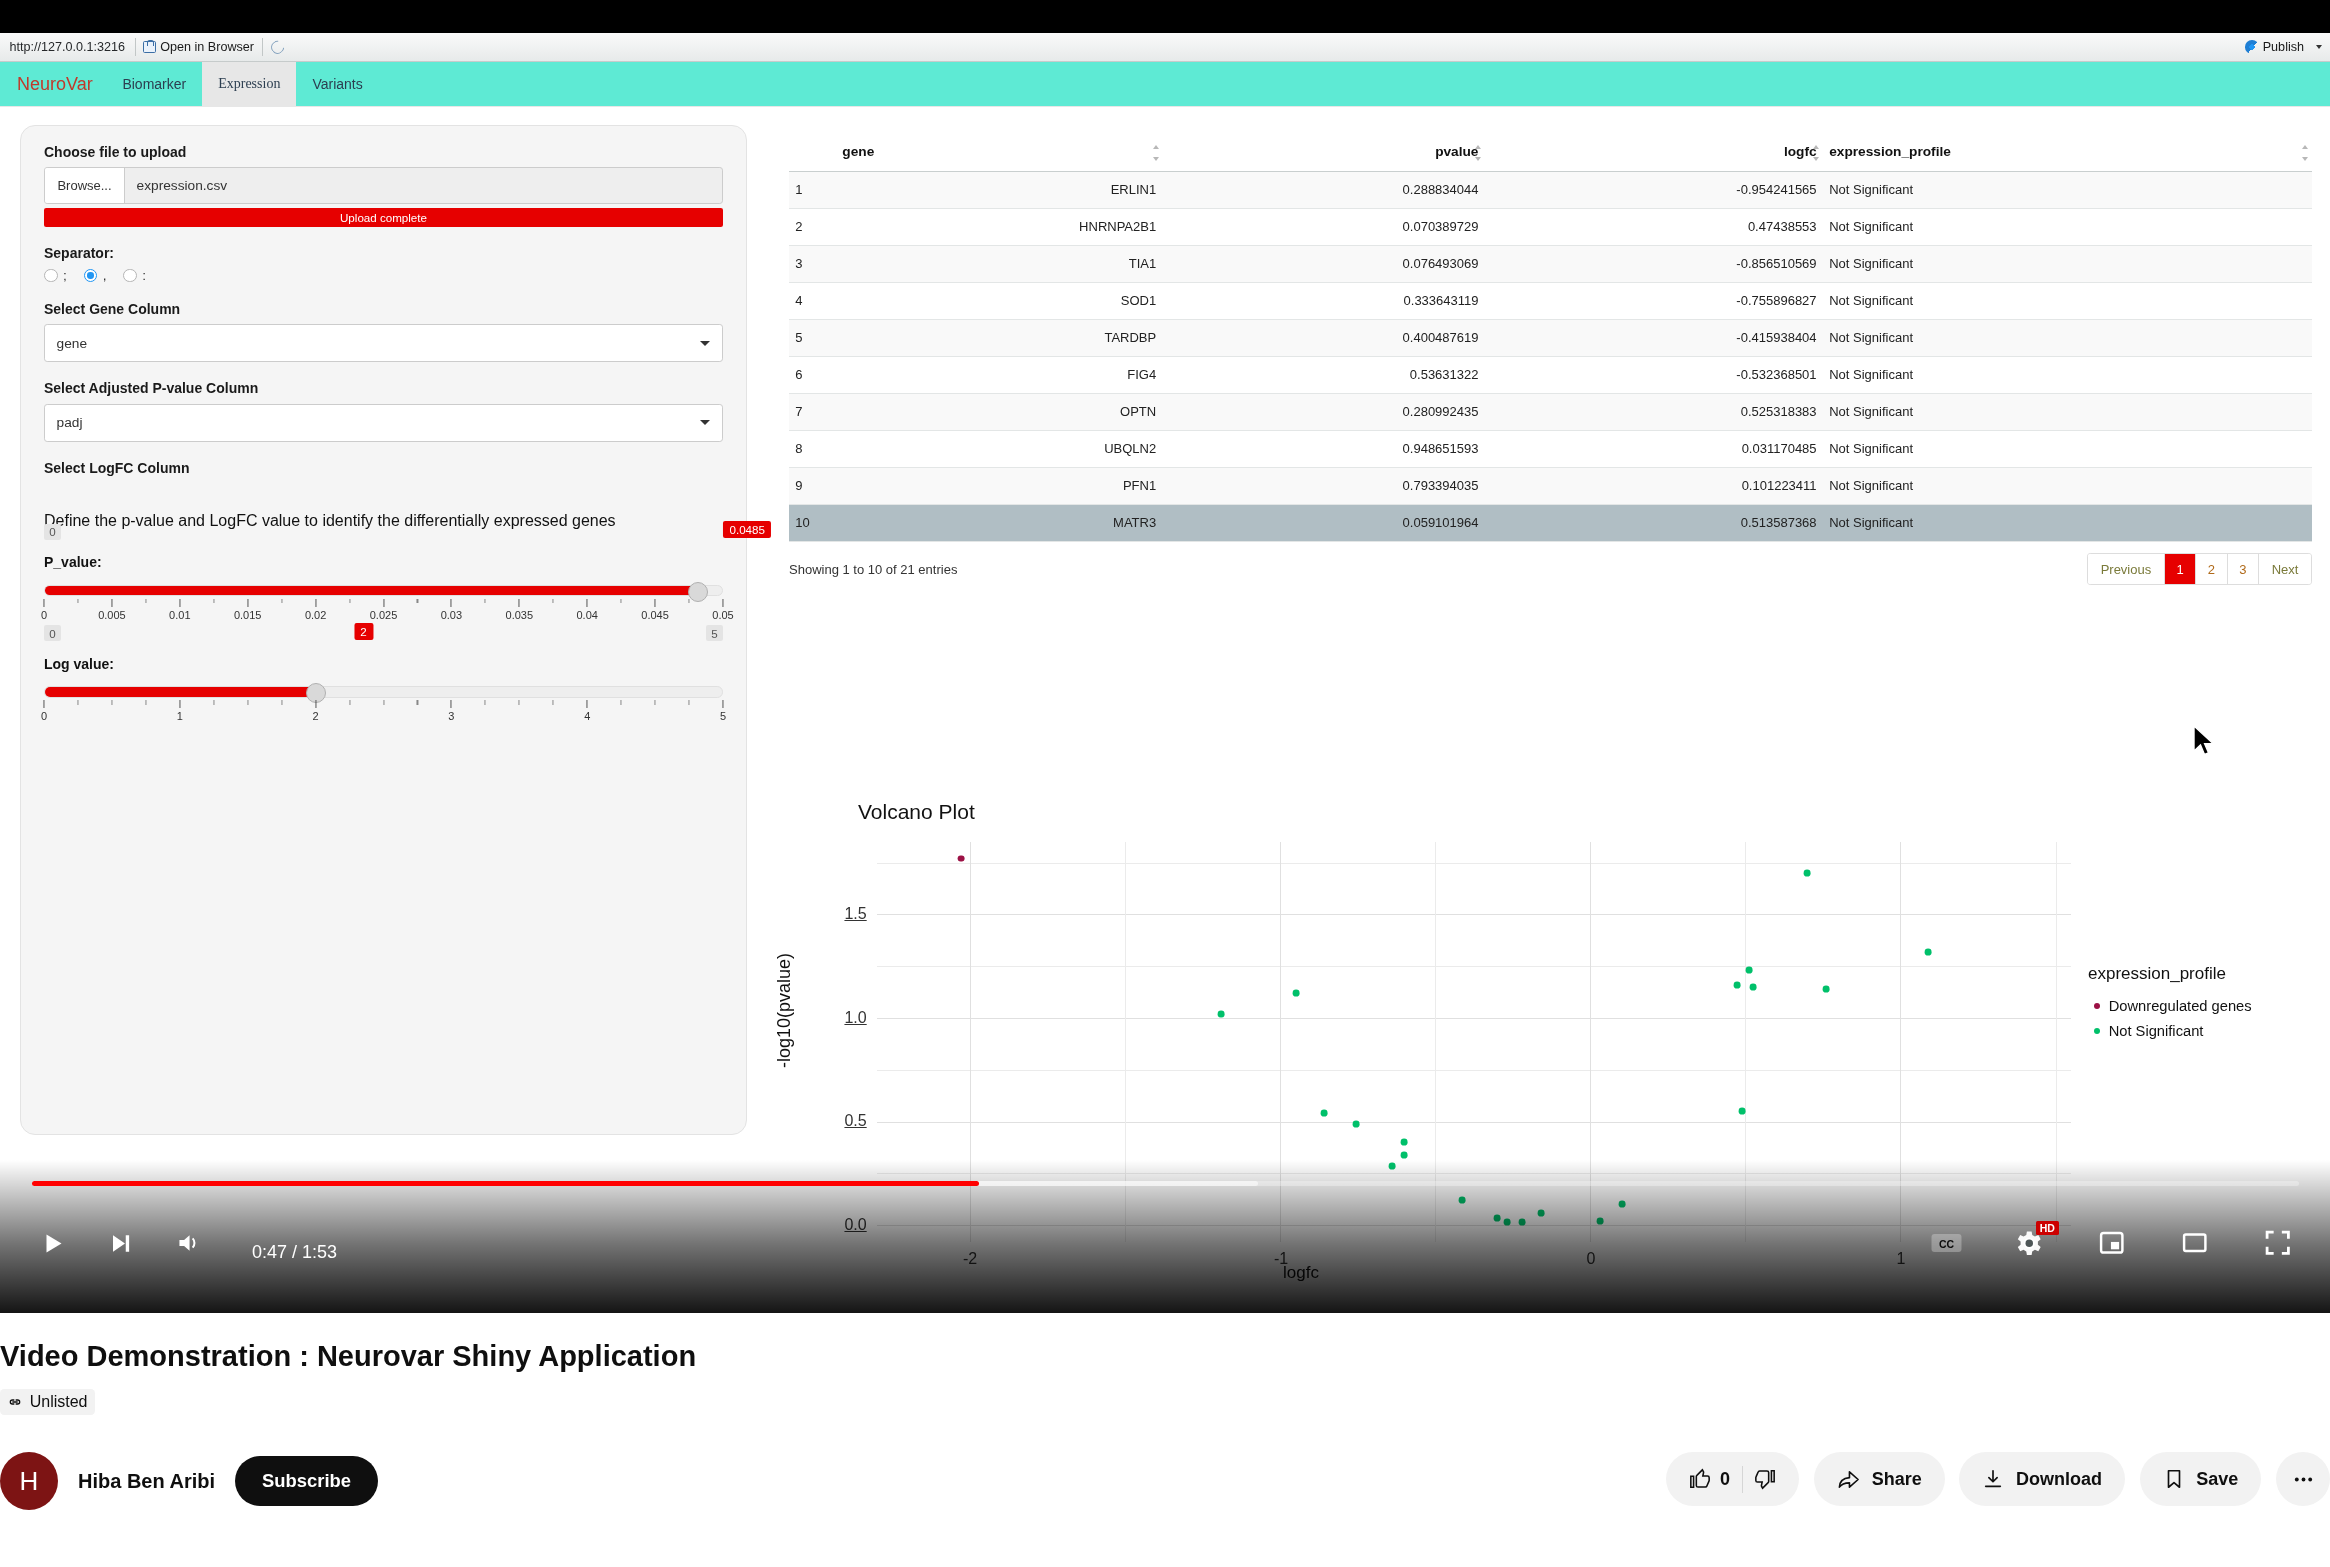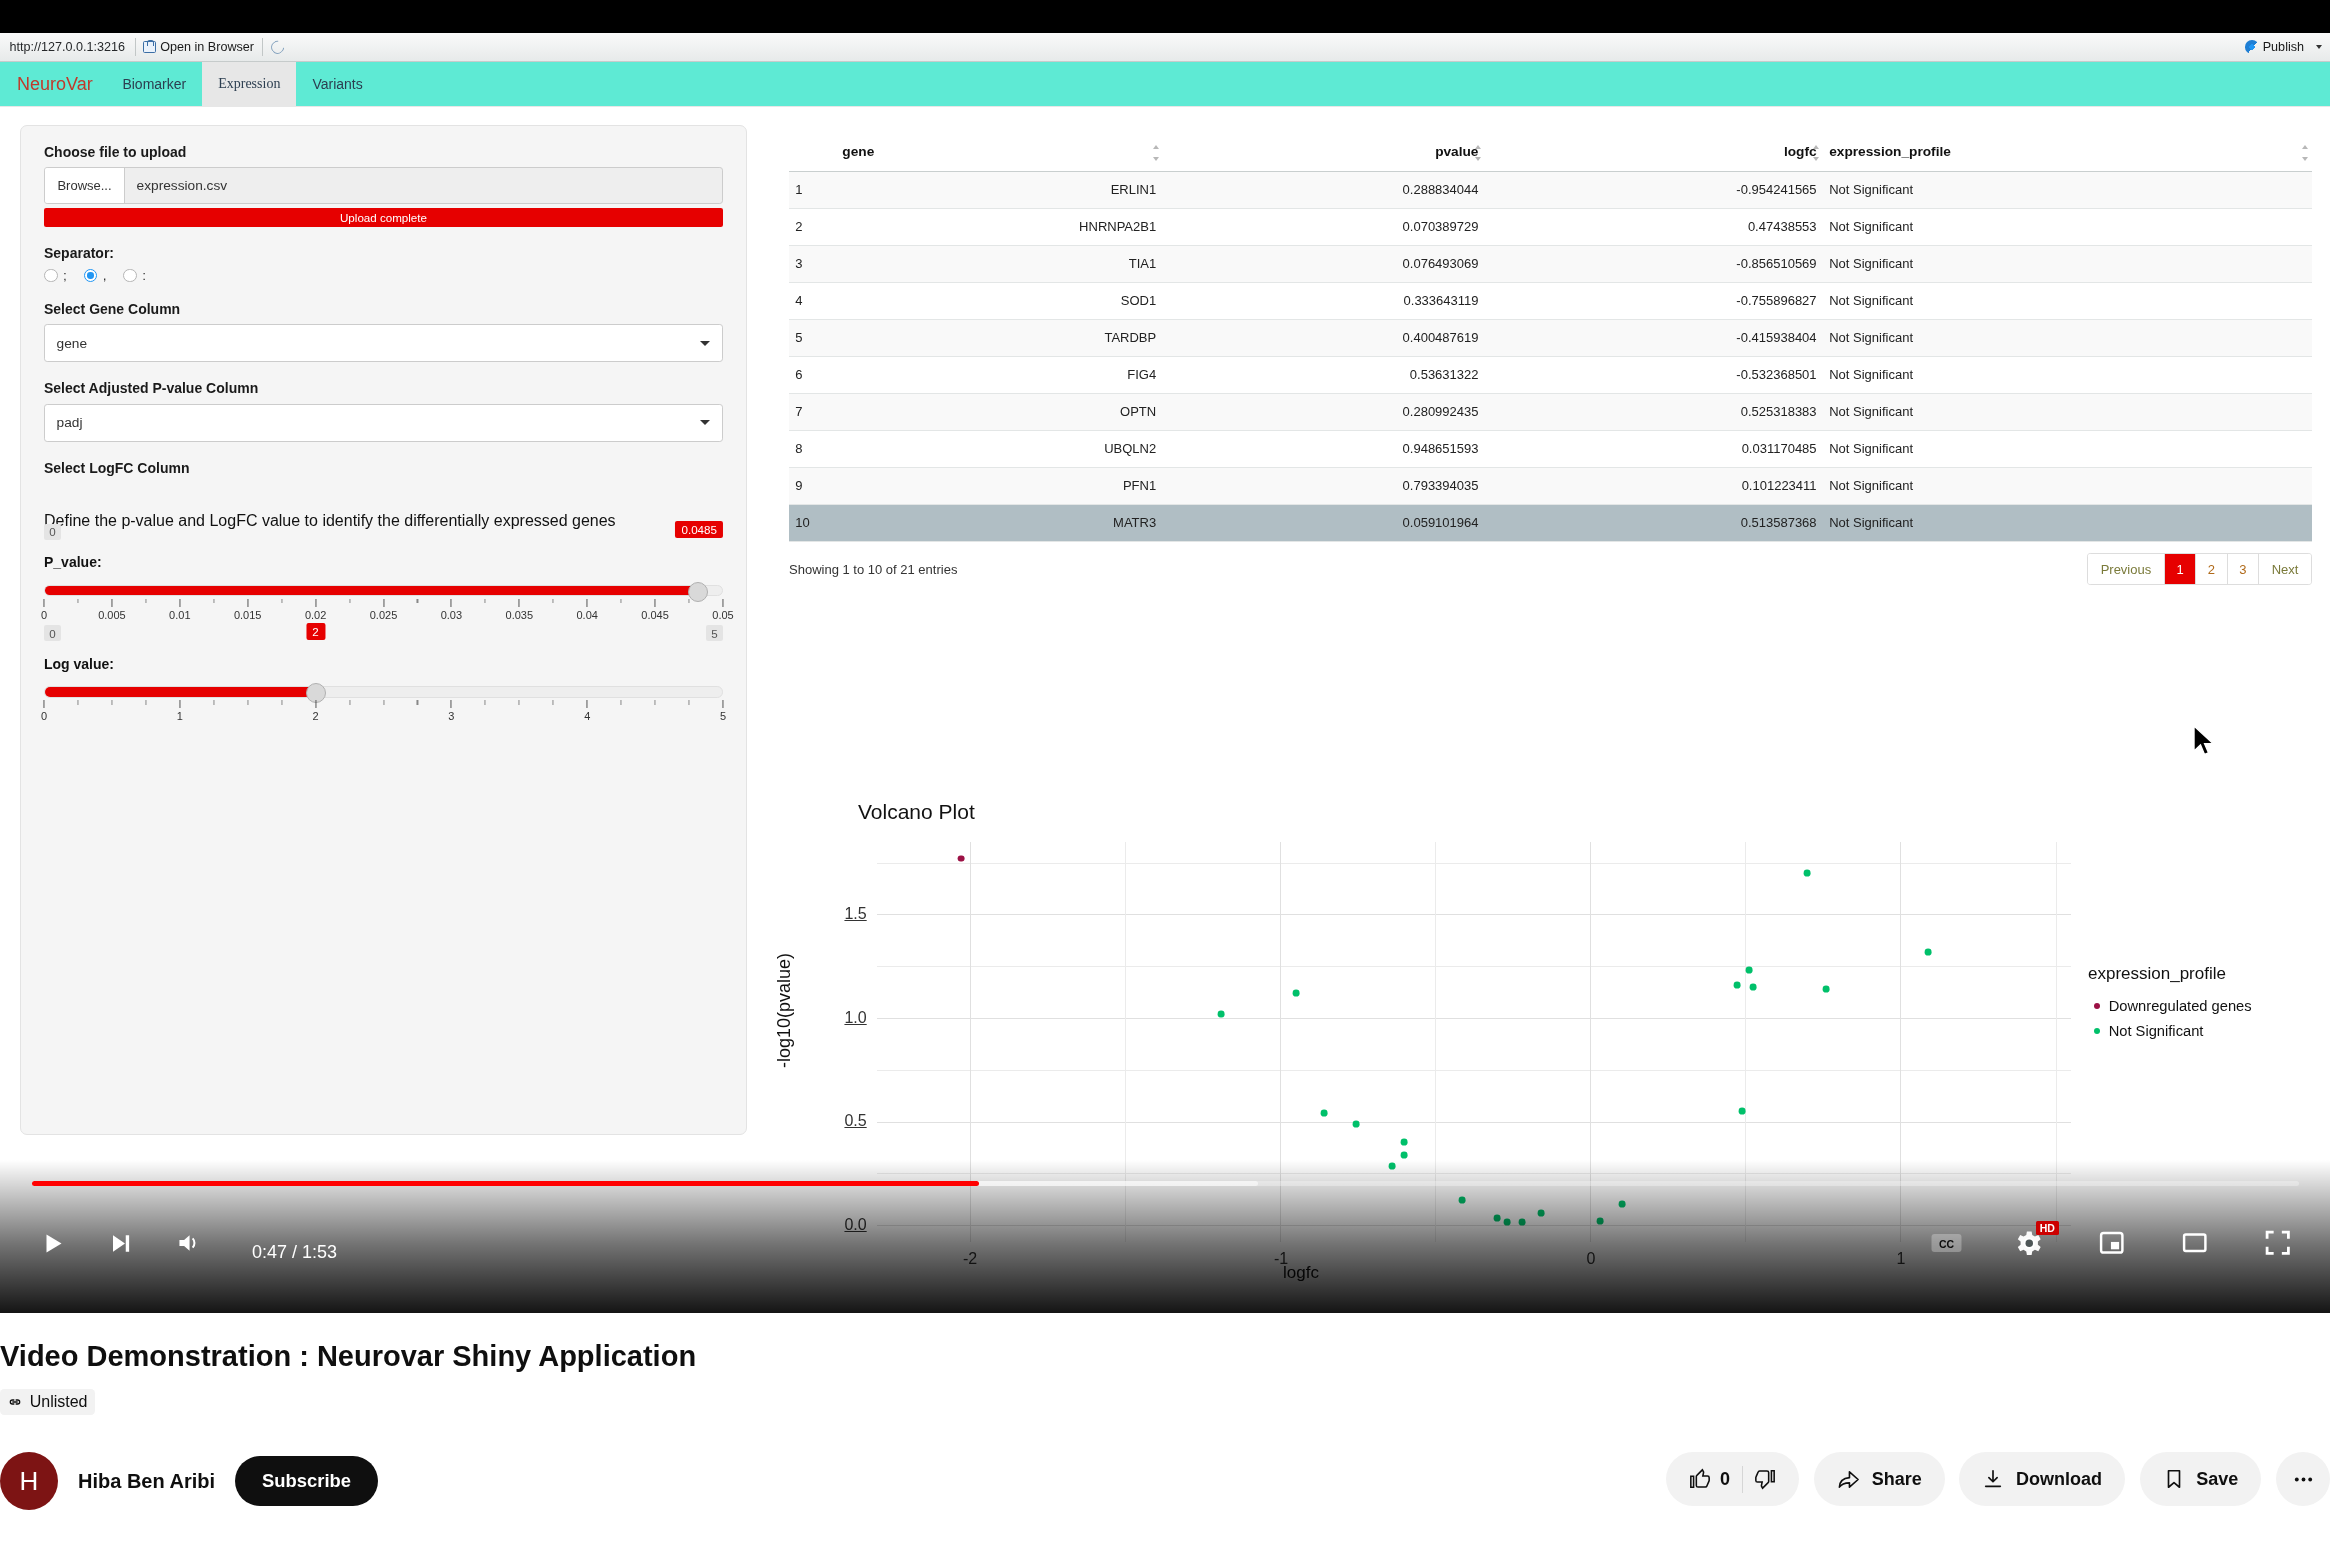--- a/index.html
+++ b/index.html
@@ -74,21 +74,21 @@
   .navtab {
     display:flex;align-items:center; padding:0 16px;
     font-size:14px; color:#2c3e50;
   }
   .navtab.active { background:#e7e7e7; color:#2c3e50;font-family:Liberation Serif, serif; }
 
   
   #sidebar {
     position:absolute; left:20px; top:92px;
     width:727px; height:1010px;
-    background:#f5f5f5; border:0.5px solid #e3e3e3; border-radius:7px;
+    background:#f5f5f5; border:0.5px solid #e3e3e3; border-radius:15px;
     padding: 18px 23px;
   }
   .field-label { font-size:14px; font-weight:bold; color:#1a1a1a; margin-bottom:7.4px; display:block;}
   .file-input-group {
     display:flex; width:100%; height:37px;
     border:0.5px solid #cccccc; border-radius:3.2px; overflow:hidden; background:#eeeeee;
   }
   .browse-btn {
     width:80px; background:#ffffff; border-right:0.5px solid #cccccc;
     display:flex;align-items:center;justify-content:center;
@@ -134,20 +134,21 @@
     background:#d9d9d9; border:0.5px solid #b0b0b0;
   }
   .edge-pill{
     position:absolute; top:-30.5px; font-size:11.6px; color:#555;
     background:#e4e4e4; border-radius:2.1px; padding:1.6px 5.3px;
   }
   .value-bubble{
     position:absolute; top:-33px; transform:translateX(-50%);
     background:#e60000; color:#fff; font-size:11.6px; padding:2.1px 6.3px; border-radius:2.1px;
     white-space:nowrap;
+    margin-left:48px;
   }
   .ticks{position:relative; height:24px; margin-top:2.1px;}
   .tickmark{position:absolute;top:0;width:1.1px;height:8.4px;background:#555;transform:translateX(-50%);}
   .tickmark.minor{height:4.7px;background:#888;}
   .ticklabel{position:absolute;top:10.5px;transform:translateX(-50%);font-size:11px;color:#333;white-space:nowrap;}
 
   
   #main { position:absolute; left:789px; top:92px; width:1523px; }
   .dt-top { display:flex; align-items:center; justify-content:space-between; height:37px; }
   .dt-len { display:flex; align-items:center; gap:7.4px; font-size:13px; color:#333; }

